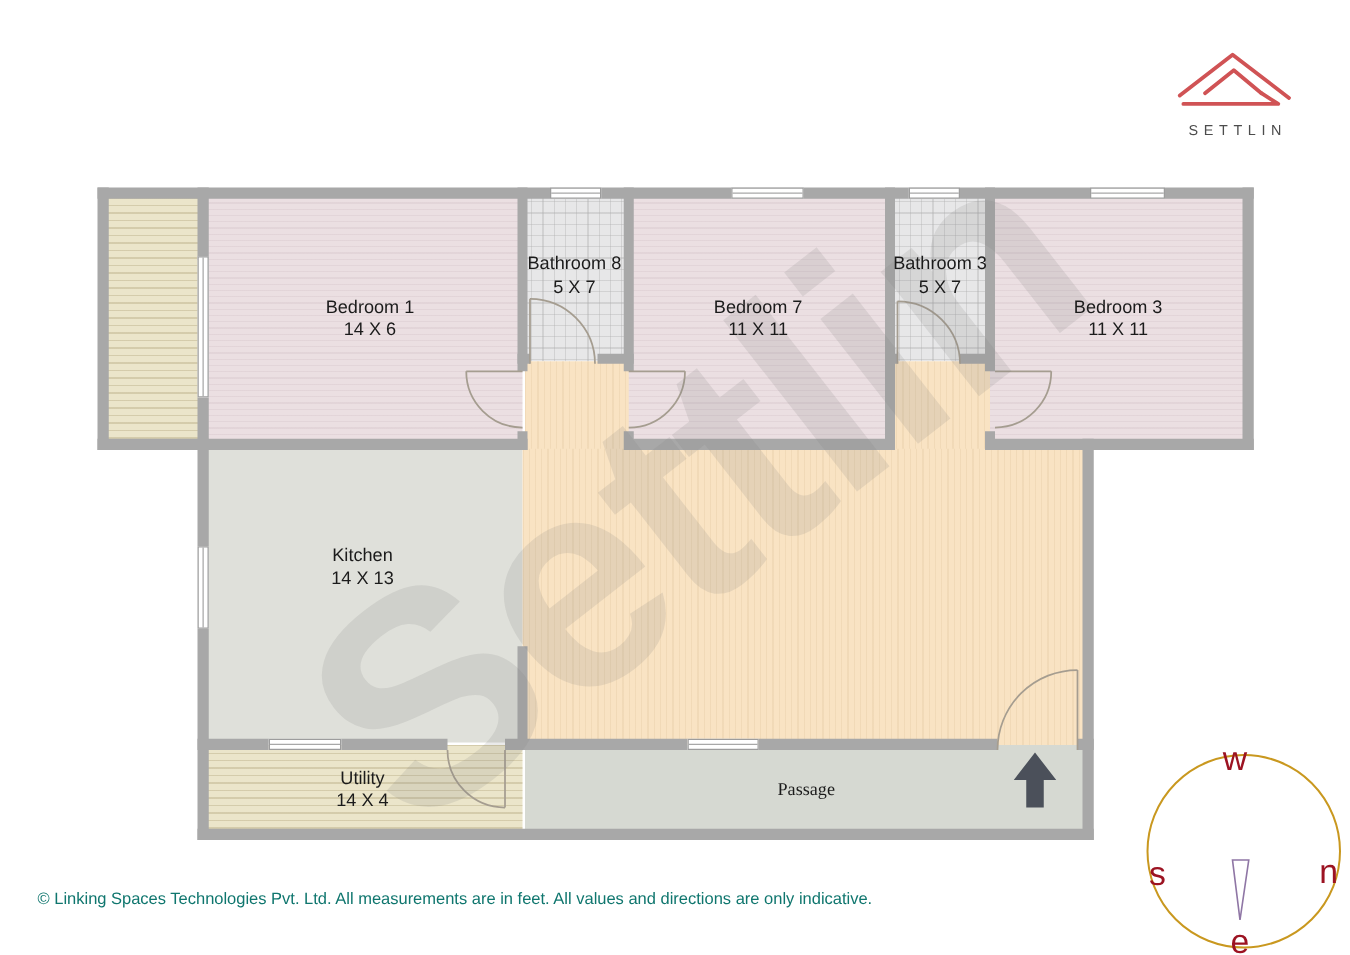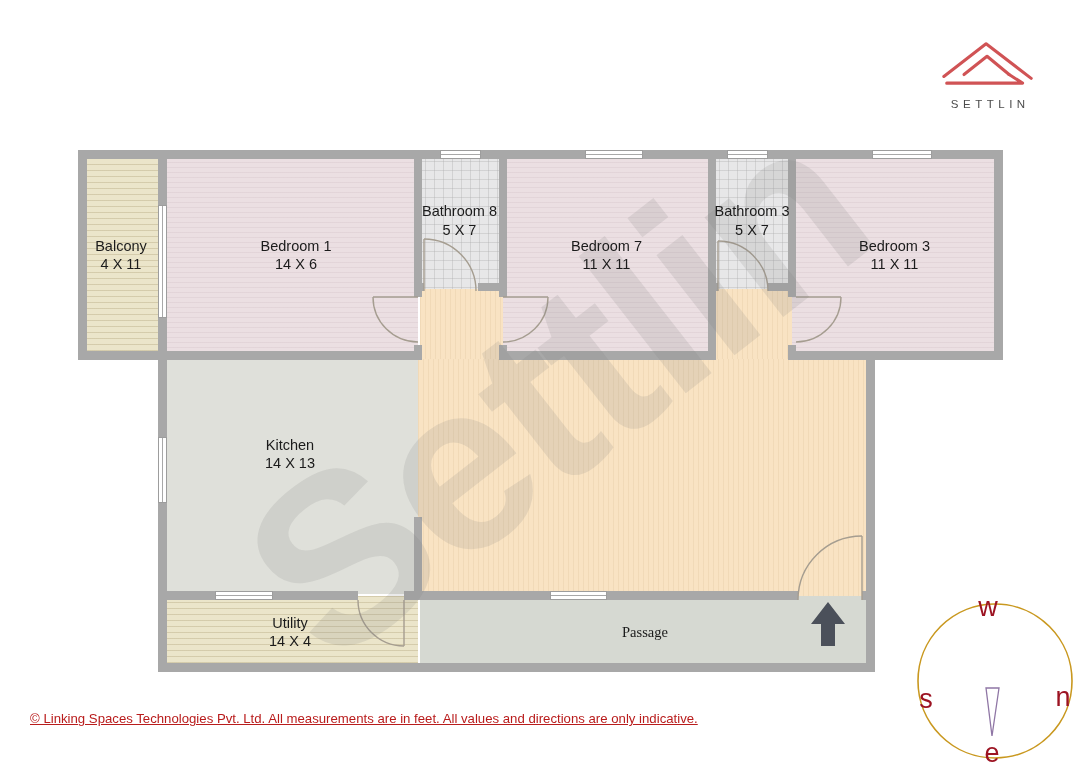--- a/index.html
+++ b/index.html
@@ -36,21 +36,21 @@
       justify-content:center;text-align:center;font-size:14.5px;line-height:1.25;color:#1b1b1b;
       z-index:6;pointer-events:none;}
   
   #logo{position:absolute;left:933px;top:36px;width:110px;text-align:center;z-index:6;}
   #logo .brand{display:block;margin-top:4px;font-size:11.5px;letter-spacing:4.5px;
       color:#4c4c4c;text-indent:4.5px;}
   
   #compass{position:absolute;left:912px;top:582px;z-index:6;}
   #compass text{font-family:"Liberation Sans", sans-serif;font-size:27px;fill:#9c1322;}
   
-  #footer-note{position:absolute;left:30px;top:711px;font-size:13.2px;color:#b91c1c;z-index:6;text-decoration:underline;}
+  #footer-note{position:absolute;left:30px;top:711px;font-size:13.2px;color:#0f766e;z-index:6;}
 </style>
 </head>
 <body>
 
 <div id="canvas">
 
   <div class="room fill-tan" style="left:80px;top:152px;width:82px;height:206px;"></div>
   <div class="room fill-bedroom" style="left:162px;top:152px;width:256px;height:206px;"></div>
   <div class="room fill-bath" style="left:416px;top:152px;width:87px;height:137px;"></div>
   <div class="room fill-bedroom" style="left:501px;top:152px;width:211px;height:206px;"></div>
@@ -126,24 +126,20 @@
       <path d="M 862 536 A 64 64 0 0 0 798 600"></path>
         <line x1="862" y1="600" x2="862" y2="536"></line>
     </g>
     <polygon points="828,602 845,624 835,624 835,646 821,646 821,624 811,624" fill="#4b505a"></polygon>
   </svg>
 
   <div id="watermark-box">
     <span>Settlin</span>
   </div>
 
-  <div class="room-label" style="left:80px;top:152px;width:82px;height:206px;">
-    <span>Balcony</span>
-      <span>4 X 11</span>
-  </div>
   <div class="room-label" style="left:168px;top:152px;width:256px;height:206px;">
     <span>Bedroom 1</span>
       <span>14 X 6</span>
   </div>
   <div class="room-label" style="left:416px;top:152px;width:87px;height:137px;">
     <span>Bathroom 8</span>
       <span>5 X 7</span>
   </div>
   <div class="room-label" style="left:501px;top:152px;width:211px;height:206px;">
     <span>Bedroom 7</span>

